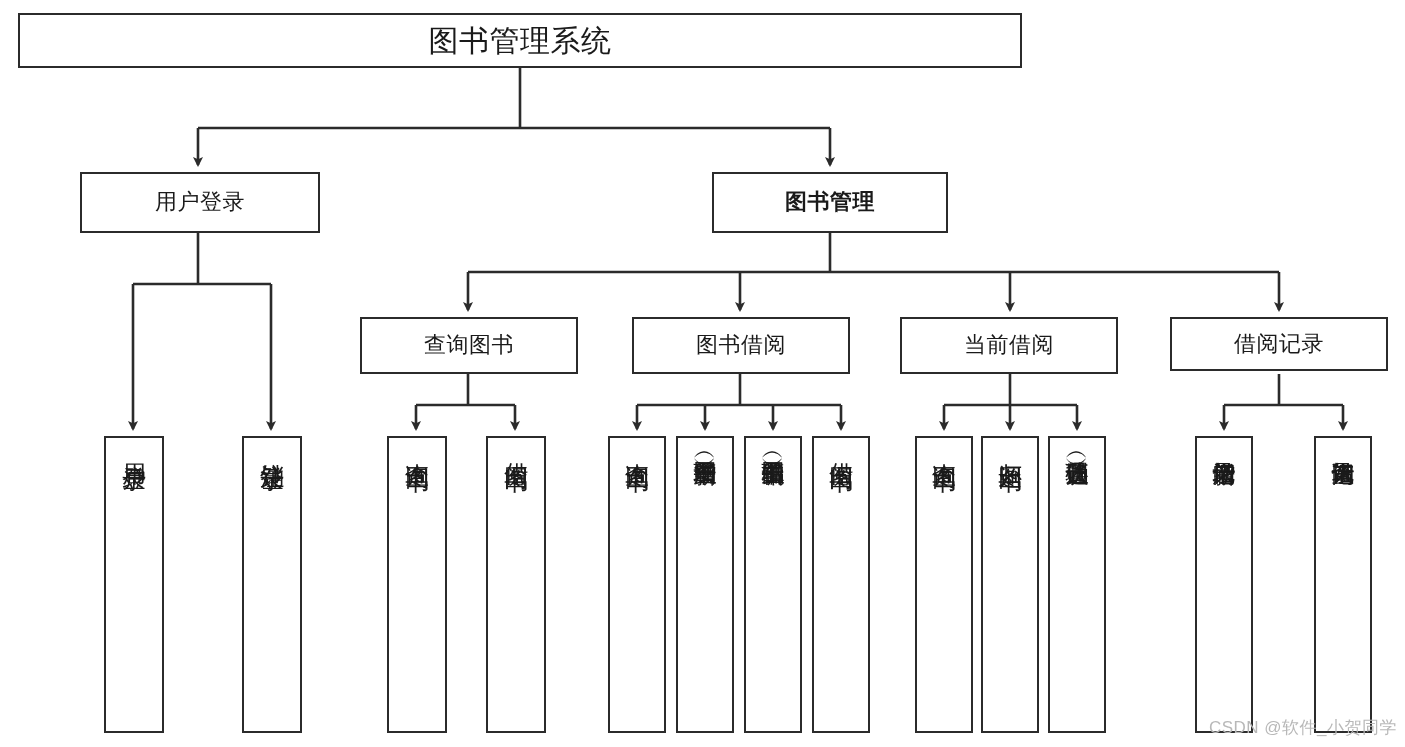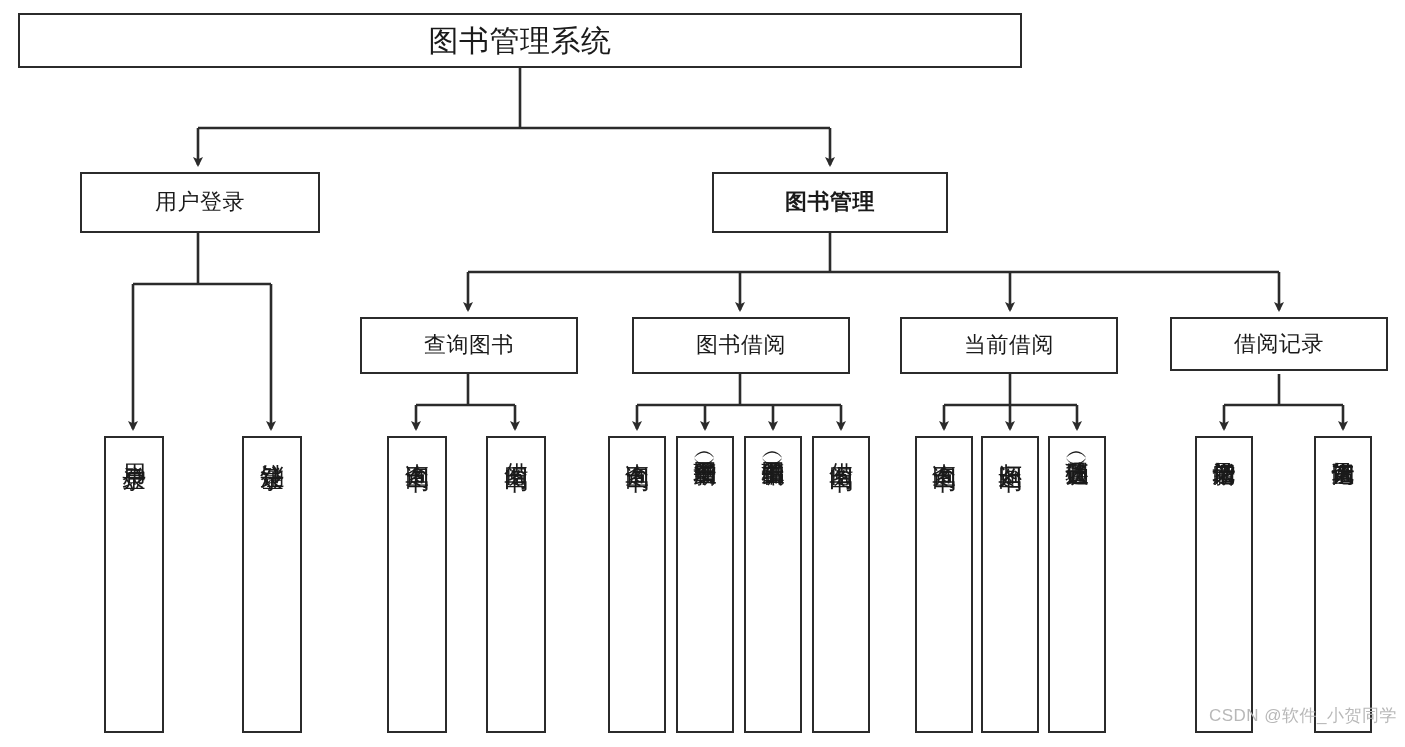--- a/index.html
+++ b/index.html
@@ -58,21 +58,21 @@
     white-space: nowrap;
     display: block;
   }
   .vtext.tight {
     letter-spacing: 0px;
     font-size: 23px;
   }
   .watermark {
     position: absolute;
     right: 8px;
-    bottom: 20px;
+    bottom: 8px;
     font-size: 17px;
     color: #b8b8b8;
     letter-spacing: 0.5px;
     white-space: nowrap;
     text-align: right;
   }
 </style>
 </head>
 <body>
 

